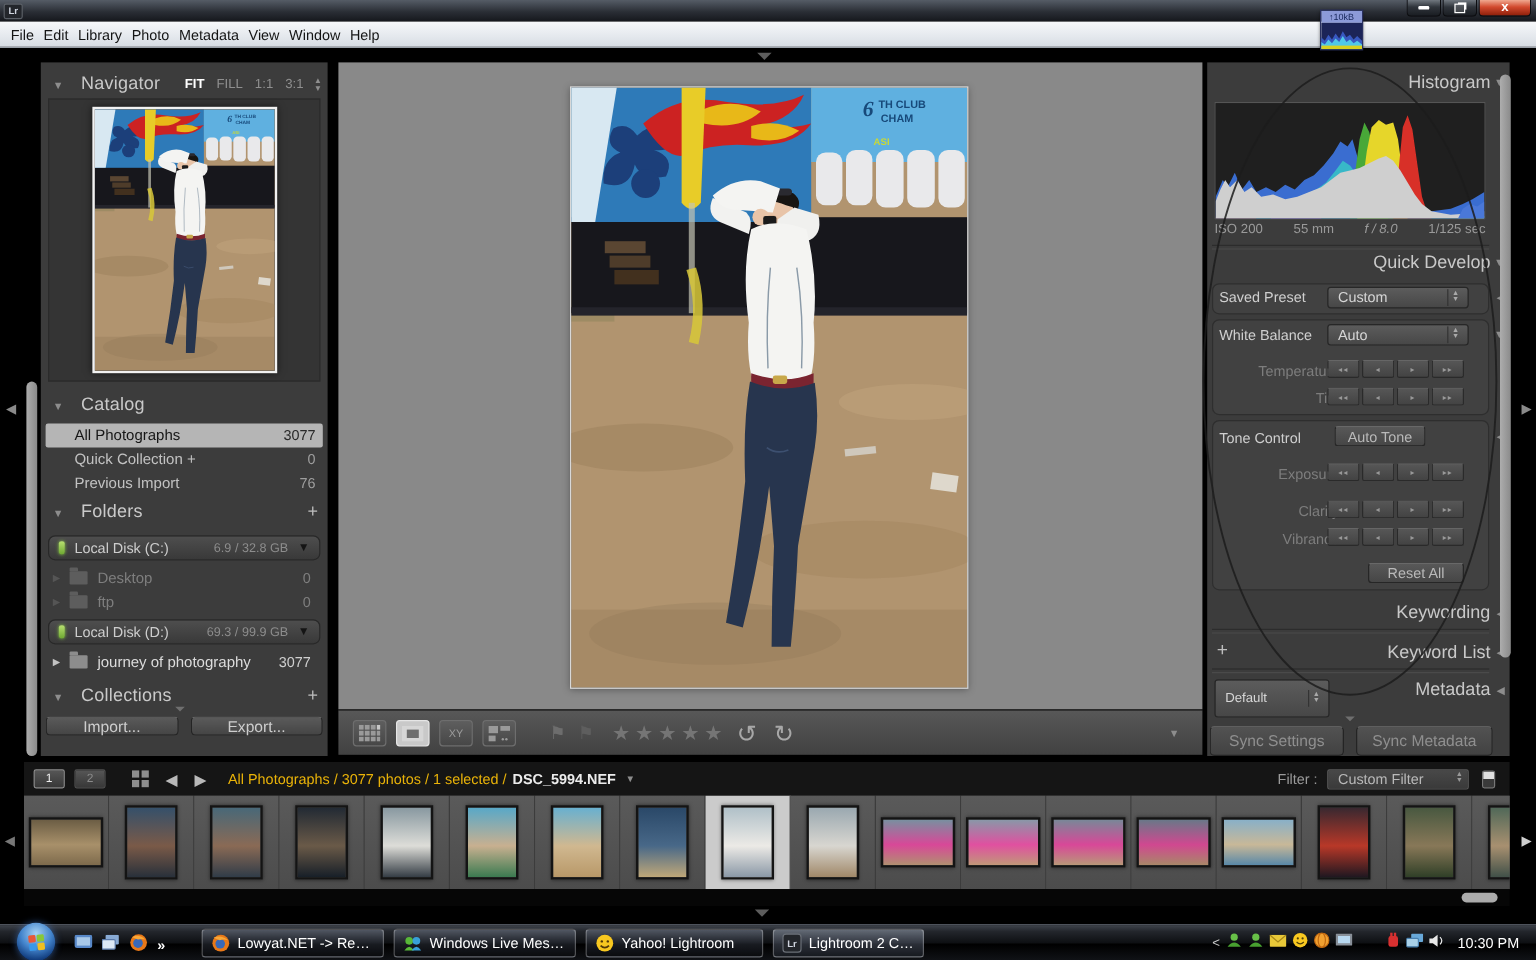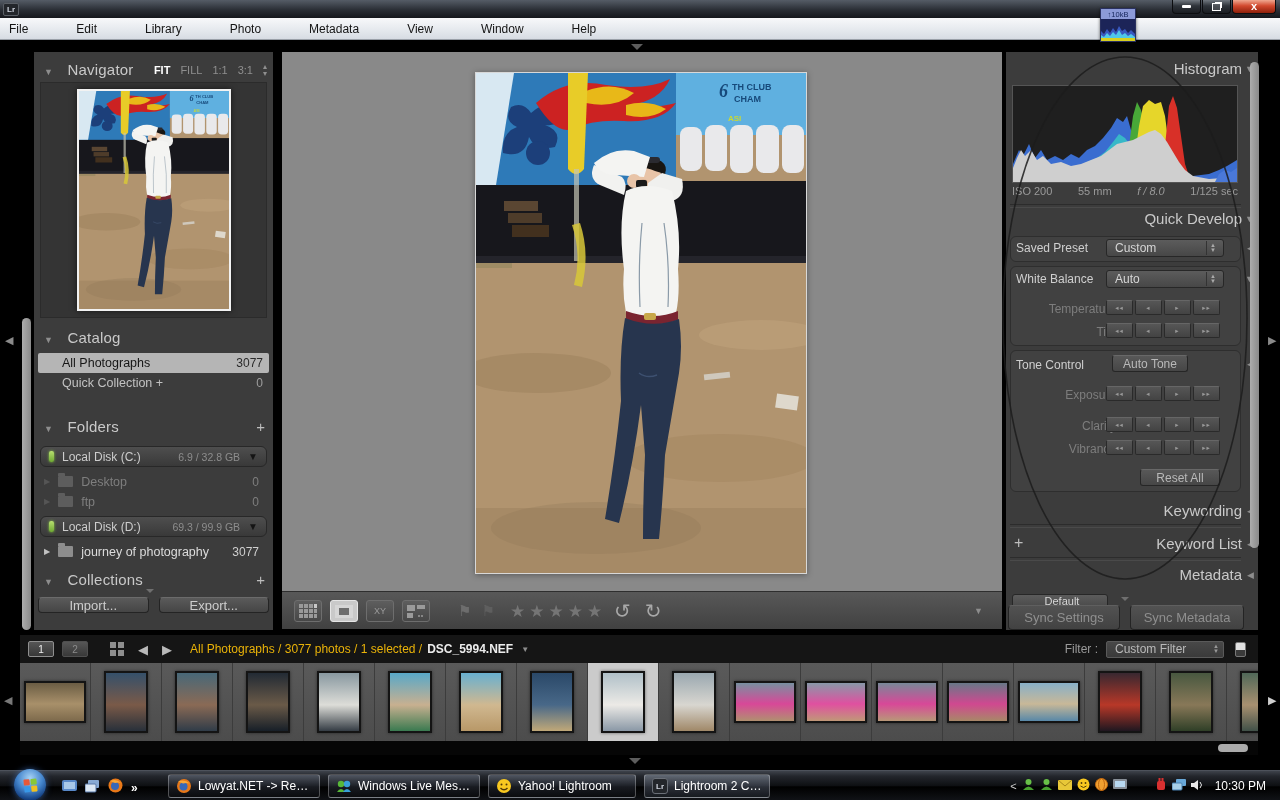--- a/index.html
+++ b/index.html
@@ -18,21 +18,21 @@
     background:linear-gradient(#70777f,#2f343b 45%,#1a1d22);}
   .wbtn.min,.wbtn.max{width:29px;}
   .wbtn.close{width:44px;background:linear-gradient(#f0a890,#d2492e 45%,#8d1f0a);}
   .glyph-min{width:9px;height:3px;background:#fff;border-radius:1px;}
   .glyph-max{width:9px;height:8px;border:1px solid #fff;background:rgba(255,255,255,.15);box-shadow:2px -2px 0 -1px #fff;}
   .glyph-close{color:#fff;font-size:11px;font-weight:bold;line-height:1;}
   
   .menubar{position:absolute;left:0;top:18px;width:1280px;height:22px;
     background:linear-gradient(#f7f8fa,#e4e8ed 60%,#d7dce3);border-bottom:1px solid #9aa0a8;
     display:flex;align-items:center;color:#141414;font-size:12px;}
-  .menu-item{padding:0 24px;line-height:22px;}
+  .menu-item{padding:0 4px;line-height:22px;}
   .menu-item:first-child{padding-left:9px;}
   
   .netmeter{position:absolute;left:1100px;top:8px;width:36px;height:34px;z-index:50;
     border:1px solid #2a3160;box-shadow:0 1px 3px rgba(0,0,0,.6);}
   
   .panel{position:absolute;background:#3c3c3c;color:#c6c6c6;}
   .phead{position:absolute;font-size:15px;color:#c9c9c9;letter-spacing:.2px;}
   .tri{display:inline-block;color:#8d8d8d;font-size:9px;}
   .left-panel{left:34px;top:52px;width:239px;height:578px;}
   .right-panel{left:1006px;top:52px;width:252px;height:578px;}
@@ -282,20 +282,24 @@
       <span style="margin-left:10px;">Catalog</span>
     </div>
     <div class="cat-row selected" style="top:301px;">
       <span>All Photographs</span>
       <span class="cnt">3077</span>
     </div>
     <div class="cat-row" style="top:321px;">
       <span>Quick Collection +</span>
       <span class="cnt">0</span>
     </div>
+    <div class="cat-row" style="top:341px;">
+      <span>Previous Import</span>
+      <span class="cnt">76</span>
+    </div>
 
     <div class="phead" style="left:10px;top:366px;">
       <span class="tri">▼</span>
       <span style="margin-left:10px;">Folders</span>
     </div>
     <span style="position:absolute;right:8px;top:366px;font-size:15px;color:#bdbdbd;">+</span>
 
     <div class="vol-bar" style="top:394px;">
       <span class="vol-led"></span>
       <span>Local Disk (C:)</span>
@@ -490,21 +494,21 @@
 
     <div class="sect-head" style="top:450px;">Keywording</div>
     <span class="sect-tri" style="top:454px;">◀</span>
     <div class="hr2" style="top:472px;"></div>
 
     <span style="position:absolute;left:8px;top:482px;font-size:16px;color:#bdbdbd;">+</span>
     <div class="sect-head" style="top:483px;">Keyword List</div>
     <span class="sect-tri" style="top:487px;">◀</span>
     <div class="hr2" style="top:505px;"></div>
 
-    <div class="combo" style="left:6px;top:542px;width:96px;height:16px;font-size:11px;flex-direction:column;">
+    <div class="combo" style="left:6px;top:514px;width:96px;height:32px;font-size:11px;">
       <span>Default</span>
       <span class="stepper">▲<br>▼</span>
     </div>
     <div class="sect-head" style="top:514px;">Metadata</div>
     <span class="sect-tri" style="top:518px;">◀</span>
 
     <div class="end-mark" style="left:115px;top:545px;border-top-width:4px;border-left-width:4px;border-right-width:4px;"></div>
     <div class="sync-btn" style="left:2px;width:112px;">Sync Settings</div>
     <div class="sync-btn" style="left:124px;width:114px;">Sync Metadata</div>
   </div>

